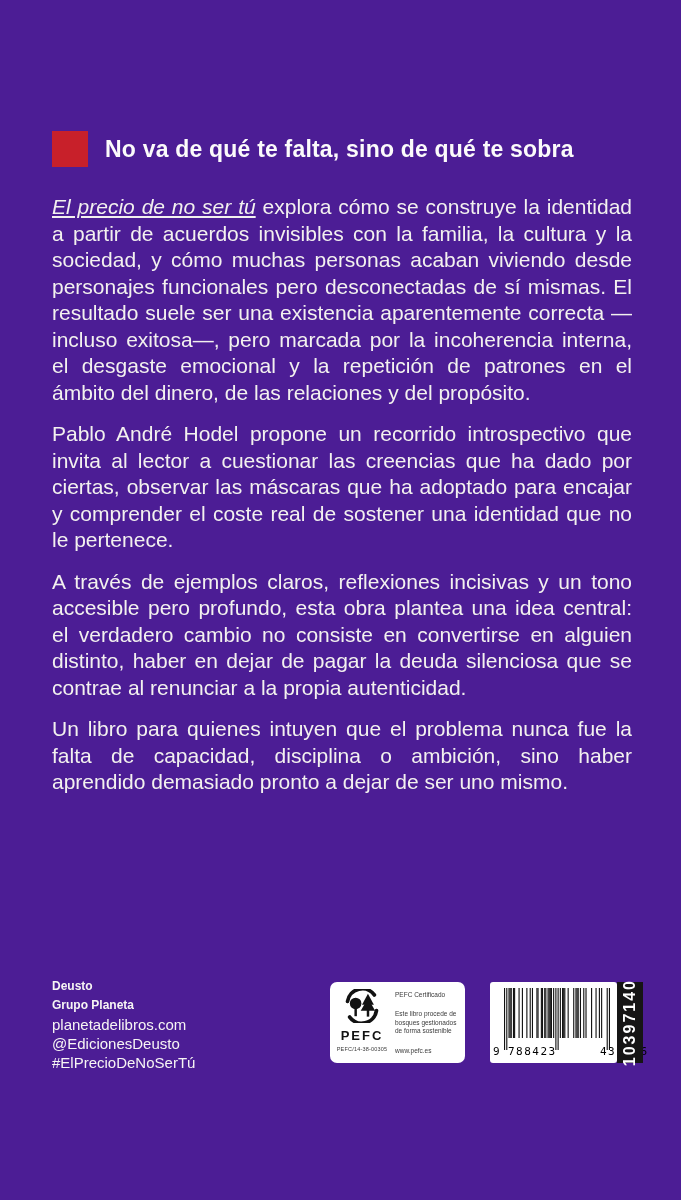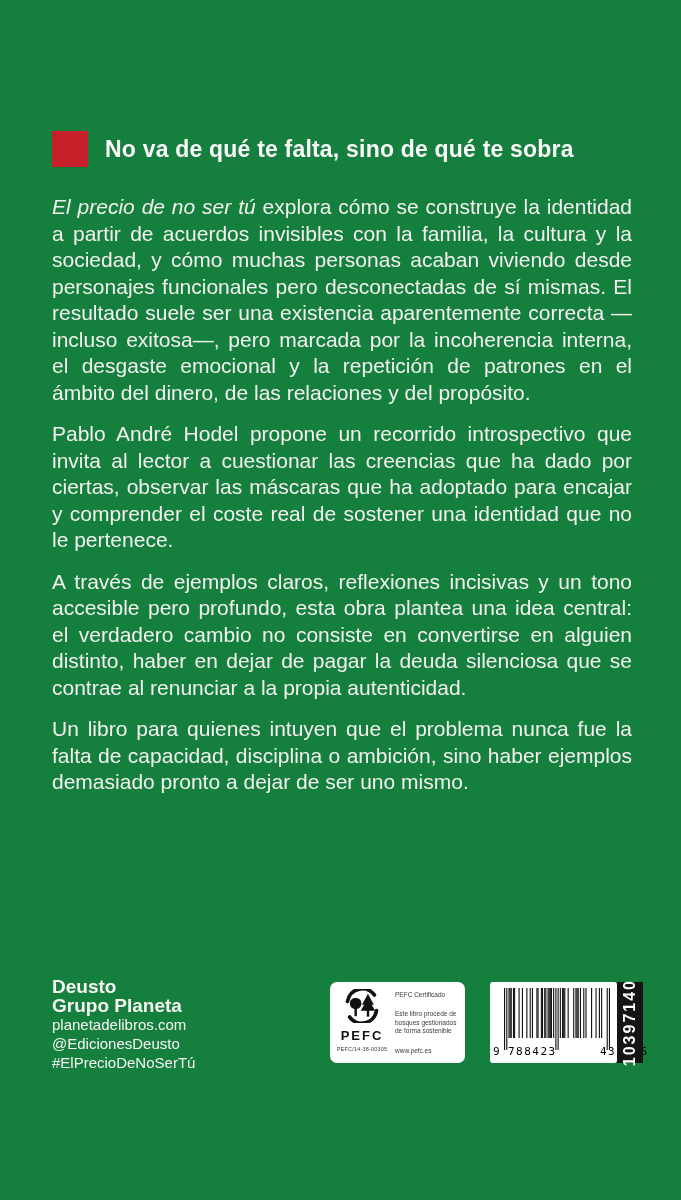--- a/index.html
+++ b/index.html
@@ -2,38 +2,38 @@
 <html><head>
 <meta charset="utf-8">
 <style>
   html, body { margin:0; padding:0; }
   body {
     width:681px; height:1200px;
     background:#2a2727;
     font-family:"Liberation Sans", sans-serif;
     position:relative; overflow:hidden;
   }
-  .cover { position:absolute; inset:0; background:#15803d; }
+  .cover { position:absolute; inset:0; background:#4c1d95; }
 
   
   .headline-row { position:absolute; left:52px; top:131px; width:578px; display:flex; align-items:center; gap:17px; }
   .accent-square { width:36px; height:36px; background:#c8202a; flex:0 0 auto; }
   .headline { font-size:23px; font-weight:700; color:#fcfbfb; letter-spacing:0.2px; white-space:nowrap; }
 
   
   .synopsis { position:absolute; left:52px; top:194px; width:580px; color:#f3f1ef; font-size:21px; line-height:26.5px; text-align:justify; }
   .synopsis p { margin:0 0 15px 0; }
-  .italic-lead { font-style:italic; }
+  .italic-lead { font-style:italic;text-decoration:underline; }
 
   
   .credits { position:absolute; left:52px; top:911px; color:#f5f3f2; font-size:12.5px; font-weight:600; line-height:18.5px; letter-spacing:0.2px; }
 
   
   .publisher { position:absolute; left:52px; top:977px; color:#f7f5f4; font-size:15px; line-height:19px; }
-  .publisher .bold-line { font-weight:700; font-size:19px; }
+  .publisher .bold-line { font-weight:700; font-size:12px; }
 
   
   .pefc-box { position:absolute; left:330px; top:982px; width:135px; height:81px; background:#ffffff; border-radius:7px; display:flex; overflow:hidden; }
   .pefc-left { width:64px; display:flex; flex-direction:column; align-items:center; padding-top:7px; }
   .pefc-name { font-size:13px; font-weight:700; letter-spacing:2px; color:#121212; margin-top:1px; }
   .pefc-license { font-size:5.5px; color:#3a3a3a; margin-top:3px; letter-spacing:0.2px; }
   .pefc-right { flex:1; padding:9px 5px 8px 1px; display:flex; flex-direction:column; justify-content:space-between; font-size:6.5px; line-height:1.3; color:#3a3a3a; }
 
   
   .barcode-box { position:absolute; left:490px; top:982px; width:127px; height:81px; background:#ffffff; border-radius:3px; }
@@ -54,21 +54,21 @@
 
   <div class="headline-row">
     <div class="accent-square"></div>
     <div class="headline">No va de qué te falta, sino de qué te sobra</div>
   </div>
 
   <div class="synopsis">
     <p><span class="italic-lead">El precio de no ser tú</span><span> explora cómo se construye la identidad a partir de acuerdos invisibles con la familia, la cultura y la sociedad, y cómo muchas personas acaban viviendo desde personajes funcionales pero desconectadas de sí mismas. El resultado suele ser una existencia aparentemente correcta —incluso exitosa—, pero marcada por la incoherencia interna, el desgaste emocional y la repetición de patrones en el ámbito del dinero, de las relaciones y del propósito.</span></p>
     <p>Pablo André Hodel propone un recorrido introspectivo que invita al lector a cuestionar las creencias que ha dado por ciertas, observar las máscaras que ha adoptado para encajar y comprender el coste real de sostener una identidad que no le pertenece.</p>
     <p>A través de ejemplos claros, reflexiones incisivas y un tono accesible pero profundo, esta obra plantea una idea central: el verdadero cambio no consiste en convertirse en alguien distinto, haber en dejar de pagar la deuda silenciosa que se contrae al renunciar a la propia autenticidad.</p>
-    <p>Un libro para quienes intuyen que el problema nunca fue la falta de capacidad, disciplina o ambición, sino haber ejemplos demasiado pronto a dejar de ser uno mismo.</p>
+    <p>Un libro para quienes intuyen que el problema nunca fue la falta de capacidad, disciplina o ambición, sino haber aprendido demasiado pronto a dejar de ser uno mismo.</p>
   </div>
 
 
   <div class="publisher">
     <div class="bold-line">Deusto</div>
     <div class="bold-line">Grupo Planeta</div>
     <div>planetadelibros.com</div>
     <div>@EdicionesDeusto</div>
     <div>#ElPrecioDeNoSerTú</div>
   </div>

